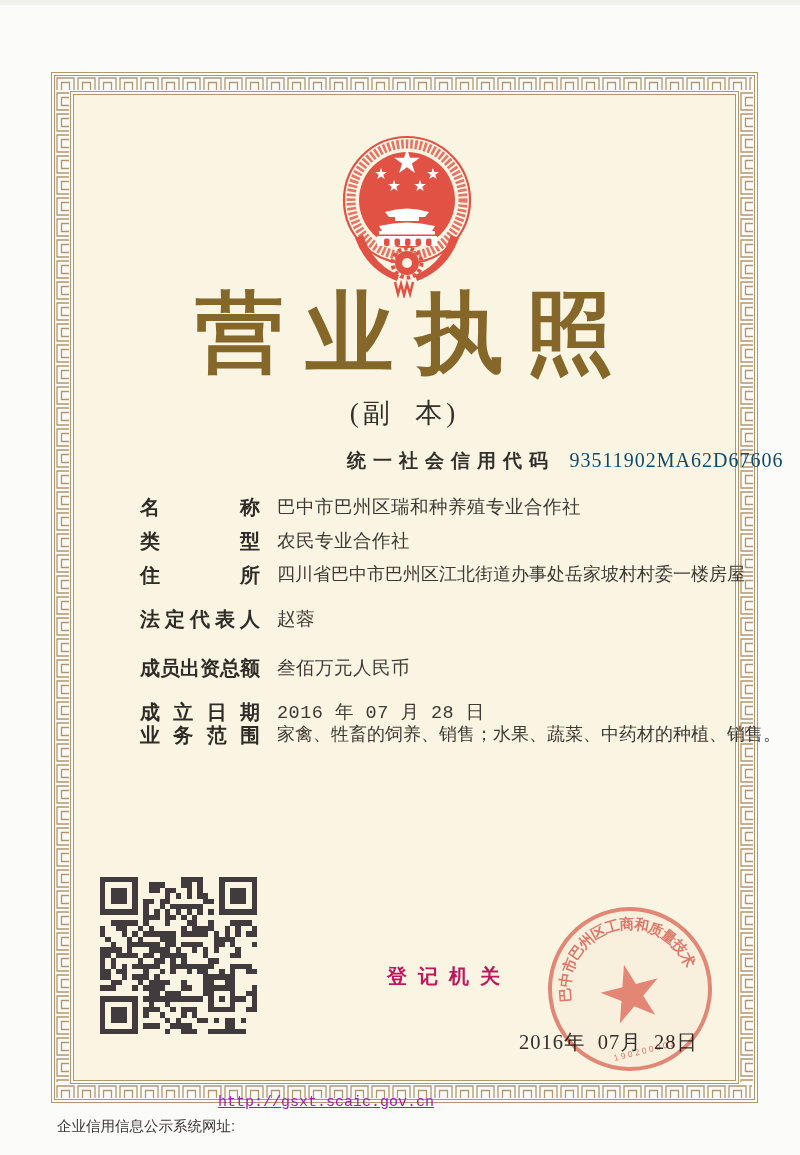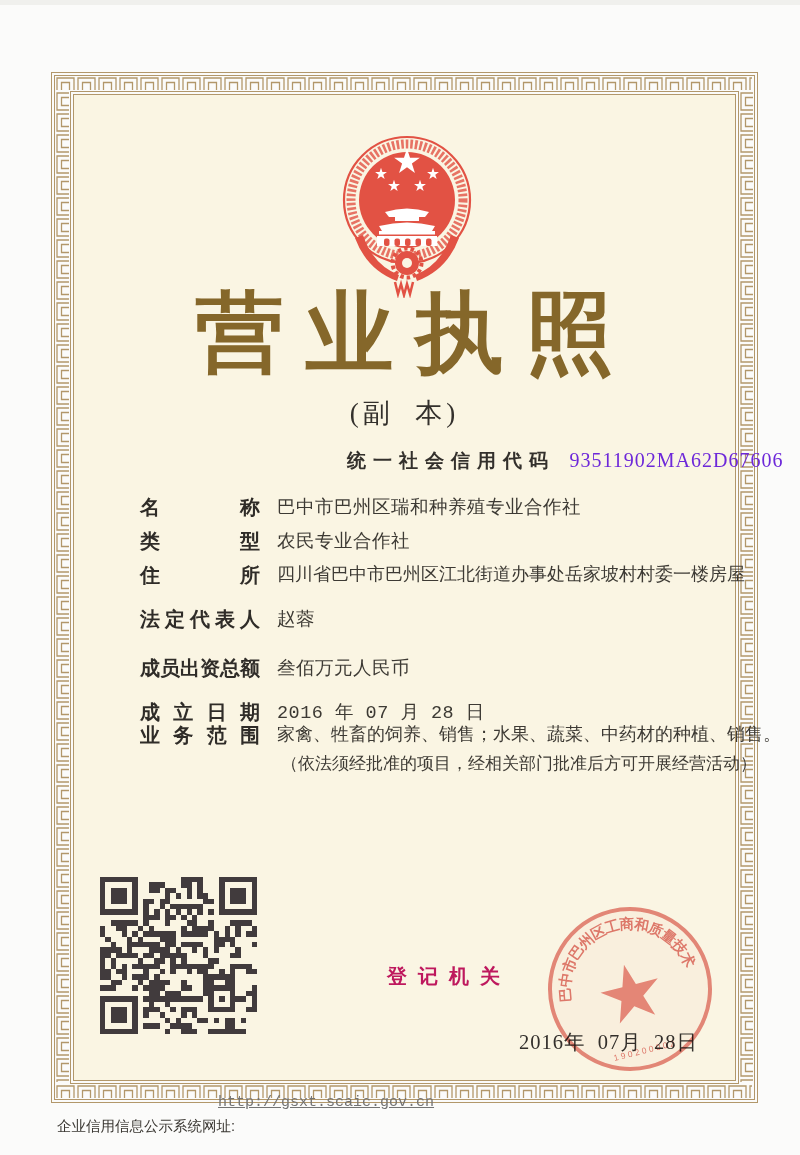--- a/index.html
+++ b/index.html
@@ -34,21 +34,21 @@
     font-size:88px;line-height:1.1;color:#85672a;
     letter-spacing:22px;text-indent:22px;white-space:nowrap;
   }
   .subtitle{
     left:51px;top:395px;width:707px;text-align:center;z-index:3;
     font-family:"Liberation Serif",serif;font-size:27px;color:#33302c;
     letter-spacing:4px;white-space:pre;
   }
   .credit-line{left:347px;top:448px;z-index:3;white-space:nowrap;}
   .credit-label{font-weight:bold;font-size:19px;color:#33302c;letter-spacing:7px;}
-  .credit-value{font-family:"Liberation Serif",serif;font-size:20px;color:#6d28d9;margin-left:10px;letter-spacing:1px;}
+  .credit-value{font-family:"Liberation Serif",serif;font-size:20px;color:#0c4a6e;margin-left:10px;letter-spacing:1px;}
 
   .row{z-index:3;}
   .row .lbl{
     position:absolute;left:140px;width:120px;
     font-weight:bold;font-size:20px;color:#2f2c28;
     text-align:justify;text-align-last:justify;white-space:nowrap;
   }
   .row .val{
     position:absolute;left:277px;width:480px;
     font-family:Liberation Mono, monospace;font-size:18.5px;color:#3d3a34;
@@ -82,21 +82,21 @@
   }
   .seal{left:544px;top:903px;width:172px;height:172px;z-index:8;mix-blend-mode:multiply;opacity:.93;}
 
   .annual-note{
     left:75px;top:1042px;z-index:3;
     font-size:16.5px;color:#3a3732;white-space:pre;
   }
   .footer-url{
     left:218px;top:1094px;z-index:6;
     font-family:"Liberation Mono","DejaVu Sans Mono",monospace;
-    font-size:15px;color:#737373;text-decoration:underline;white-space:nowrap;text-align:center;
+    font-size:15px;color:#a21caf;text-decoration:underline;white-space:nowrap;text-align:center;
   }
   .footer-left{left:57px;top:1117px;font-size:14.5px;color:#3a3732;white-space:nowrap;}
   .footer-right{right:44px;top:1112px;font-size:15.5px;color:#33302c;white-space:nowrap;}
 </style>
 </head>
 <body>
 
 <div class="page">
   <div class="scan-edge"></div>
 
@@ -186,21 +186,20 @@
     <span class="val">叁佰万元人民币</span>
   </div>
   <div class="abs row r5">
     <span class="lbl">成立日期</span>
     <span class="val">2016 年 07 月 28 日</span>
   </div>
   <div class="abs row r6">
     <span class="lbl">业务范围</span>
     <span class="val">家禽、牲畜的饲养、销售；水果、蔬菜、中药材的种植、销售。</span>
   </div>
-  <div class="abs scope-note">（依法须经批准的项目，经相关部门批准后方可开展经营活动）</div>
 
 
   <svg class="abs qr" id="qr" viewBox="0 0 29 29" shape-rendering="crispEdges">
       <rect x="0" y="0" width="1" height="1" fill="#413b3d"></rect>
       <rect x="1" y="0" width="1" height="1" fill="#413b3d"></rect>
       <rect x="2" y="0" width="1" height="1" fill="#413b3d"></rect>
       <rect x="3" y="0" width="1" height="1" fill="#413b3d"></rect>
       <rect x="4" y="0" width="1" height="1" fill="#413b3d"></rect>
       <rect x="5" y="0" width="1" height="1" fill="#413b3d"></rect>
       <rect x="6" y="0" width="1" height="1" fill="#413b3d"></rect>

